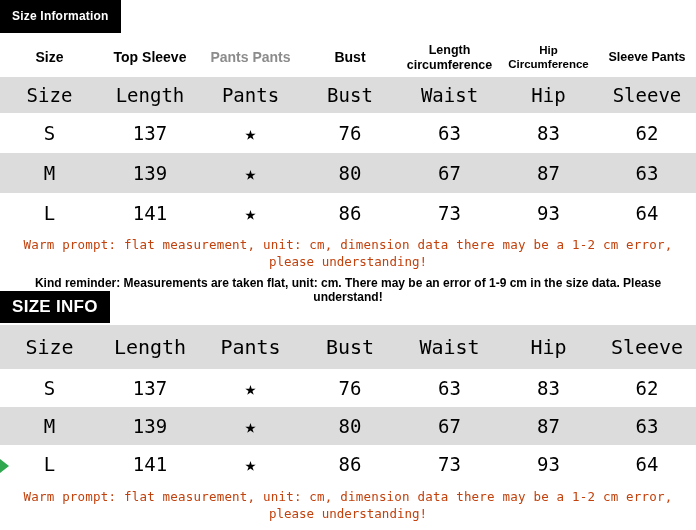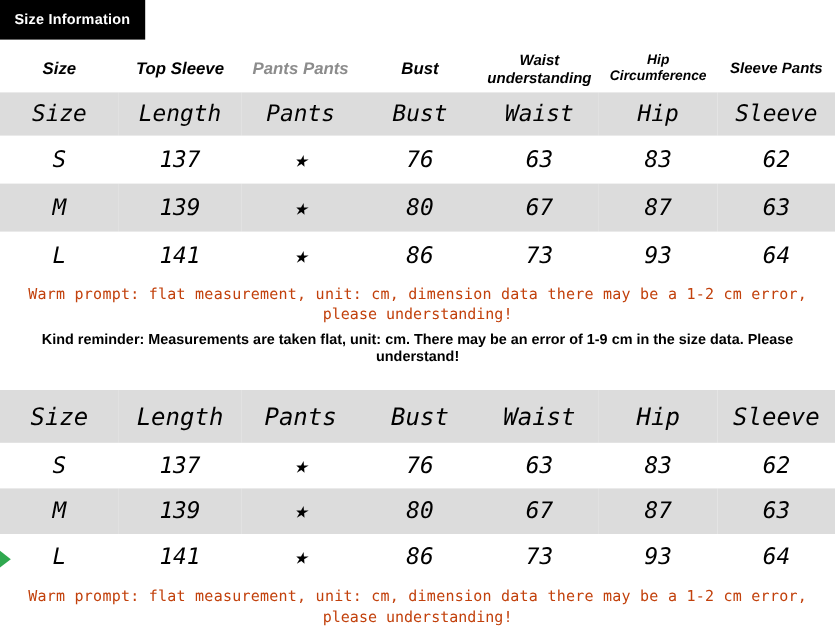--- a/index.html
+++ b/index.html
@@ -50,21 +50,20 @@
     position: absolute;
     left: 0;
     top: 38px;
     width: 696px;
   }
 
   table.sz {
     border-collapse: collapse;
     width: 696px;
     table-layout: fixed;
-    font-style: italic;
   }
   table.sz td {
     text-align: center;
     vertical-align: middle;
     padding: 0;
   }
 
   
   .hdr-row td {
     height: 39px;
@@ -177,21 +176,21 @@
           <col style="width:99px">
           <col style="width:99px">
           <col style="width:98px">
       </colgroup>
       <tbody>
           <tr class="hdr-row">
         <td>Size</td>
         <td>Top Sleeve</td>
         <td class="gray">Pants Pants</td>
         <td>Bust</td>
-        <td class="small2">Waist understanding</td>
+        <td class="small2">Length circumference</td>
         <td class="small">Hip Circumference</td>
         <td class="small2">Sleeve Pants</td>
       </tr>
       <tr class="lbl-row">
         <td>Size</td>
         <td>Length</td>
         <td>Pants</td>
         <td>Bust</td>
         <td>Waist</td>
         <td>Hip</td>
@@ -228,20 +227,21 @@
       </table>
 
     <div class="prompt">
       <span class="l1">Warm prompt: flat measurement, unit: cm, dimension data there may be a 1-2 cm error,</span>
       <span class="l2">please understanding!</span>
     </div>
 
     <div class="reminder">Kind reminder: Measurements are taken flat, unit: cm. There may be an error of 1-9 cm in the size data. Please understand!</div>
   </div>
 
+  <div class="tag tag-mid">SIZE INFO</div>
 
   <div class="sec2">
     <table class="sz">
       <colgroup>
         <col style="width:99px">
           <col style="width:102px">
           <col style="width:99px">
         <col style="width:100px">
           <col style="width:99px">
           <col style="width:99px">

